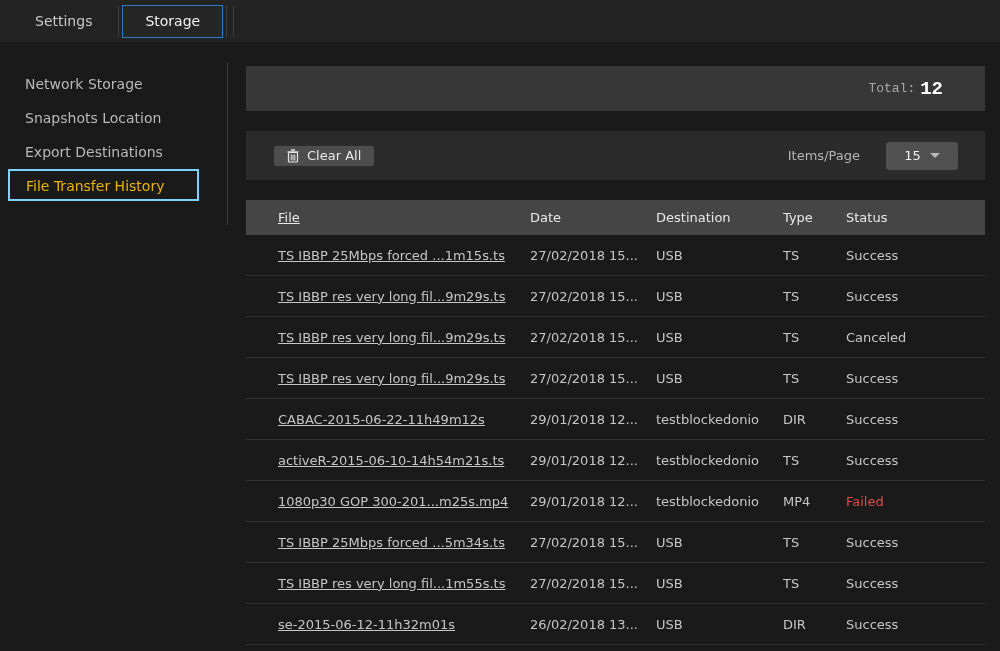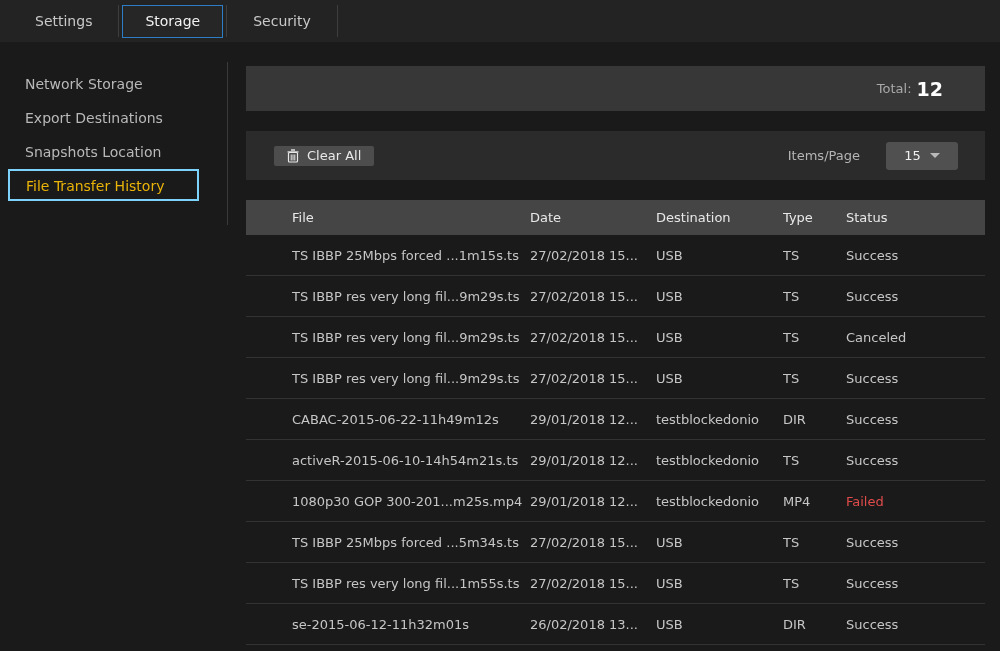--- a/index.html
+++ b/index.html
@@ -30,21 +30,21 @@
   .side-item.active {
     border:2px solid #7dd3fc; margin-left:8px; padding-left:16px;
     width:191px; height:32px; line-height:30px; color:#eab308; margin-top:1px;
   }
   .v-divider { position:absolute; left:227px; top:62px; width:1px; height:163px; background:#3a3a3a; }
   
   .content { position:absolute; left:246px; top:0; width:739px; }
   .total-bar {
     position:absolute; top:66px; width:739px; height:45px; background:#373737;
     display:flex; align-items:center; justify-content:flex-end; padding-right:42px;
-    font-size:13px; color:#a9a9a9;
+    font-size:13px; color:#a9a9a9;font-family:Liberation Mono, monospace;
   }
   .total-value { color:#ffffff; font-weight:bold; margin-left:5px; font-size:19px; }
   .toolbar {
     position:absolute; top:131px; width:739px; height:49px; background:#2b2b2b;
     display:flex; align-items:center; padding:0 27px 0 28px;
   }
   .clear-btn {
     height:20px; background:#4d4d4d; border:none; border-radius:2px;
     color:#e9e9e9; font-size:13px; font-family:inherit; padding:0 13px;
     display:flex; align-items:center; gap:8px; cursor:pointer;
@@ -67,38 +67,37 @@
     height:35px; background:#454545; display:grid;
     grid-template-columns:284px 126px 127px 63px 1fr; align-items:center;
     color:#e8e8e8; font-size:13px;
   }
   .trow {
     height:41px; display:grid;
     grid-template-columns:284px 126px 127px 63px 1fr; align-items:center;
     font-size:13px; color:#c6c6c6; border-bottom:1px solid #333333;
   }
   .cell { overflow:hidden; white-space:nowrap; padding-right:10px; }
-  .cell.first { padding-left:46px; }
+  .cell.first { padding-left:32px;text-decoration:underline; }
 </style>
 </head>
 <body>
 
 <div class="tabbar">
   <div class="tab">Settings</div>
   <div class="tab-divider"></div>
   <div class="tab active">Storage</div>
   <div class="tab-divider"></div>
-  <div class="tab">Security</div>
   <div class="tab-divider"></div>
 </div>
 
 <div class="sidebar">
   <div class="side-item">Network Storage</div>
+  <div class="side-item">Snapshots Location</div>
   <div class="side-item">Export Destinations</div>
-  <div class="side-item">Snapshots Location</div>
   <div class="side-item active">File Transfer History</div>
 </div>
 <div class="v-divider"></div>
 
 <div class="content">
 
   <div class="total-bar">
     <span>Total:</span>
     <span class="total-value">12</span>
   </div>

